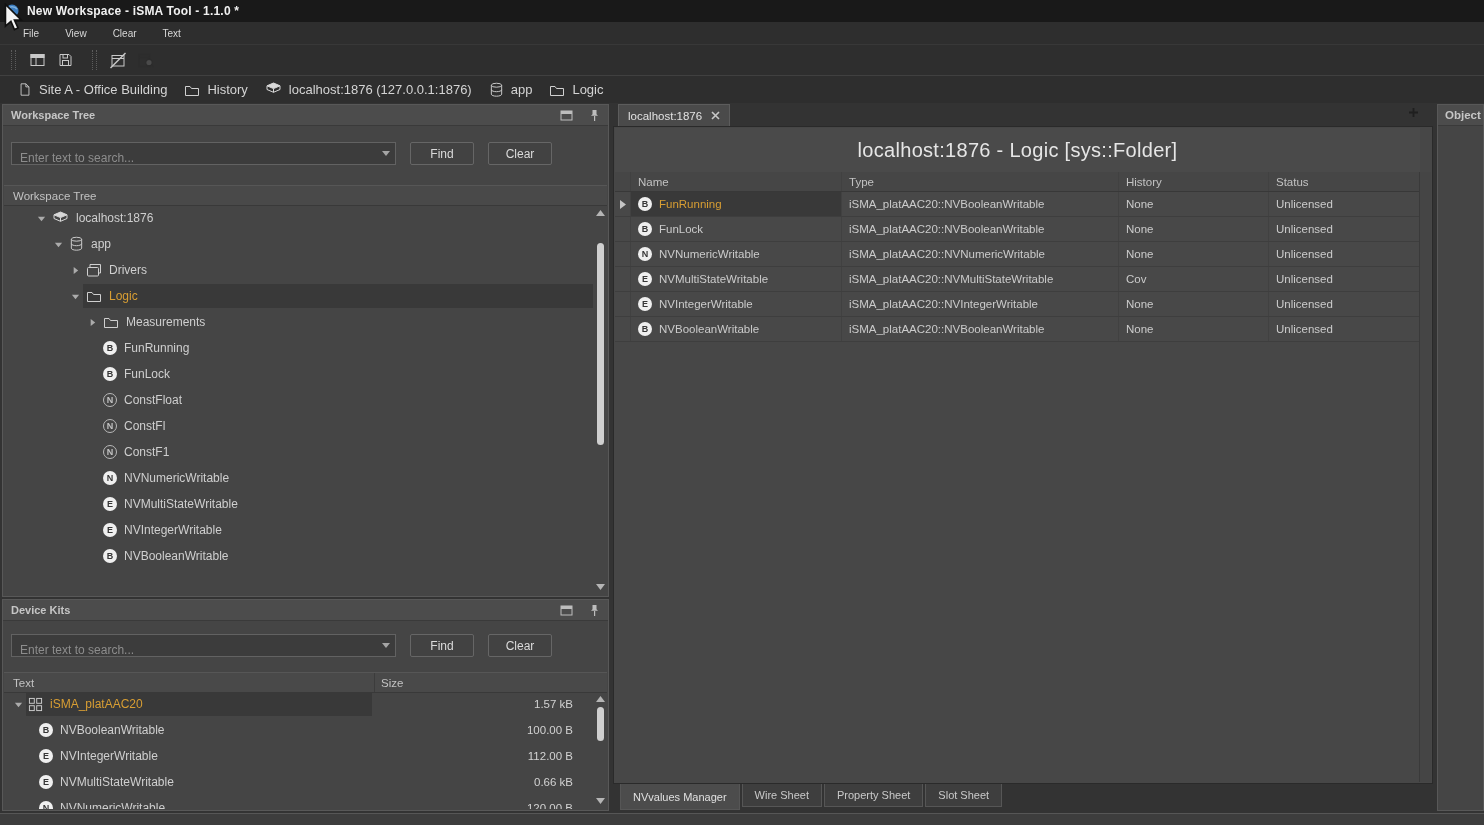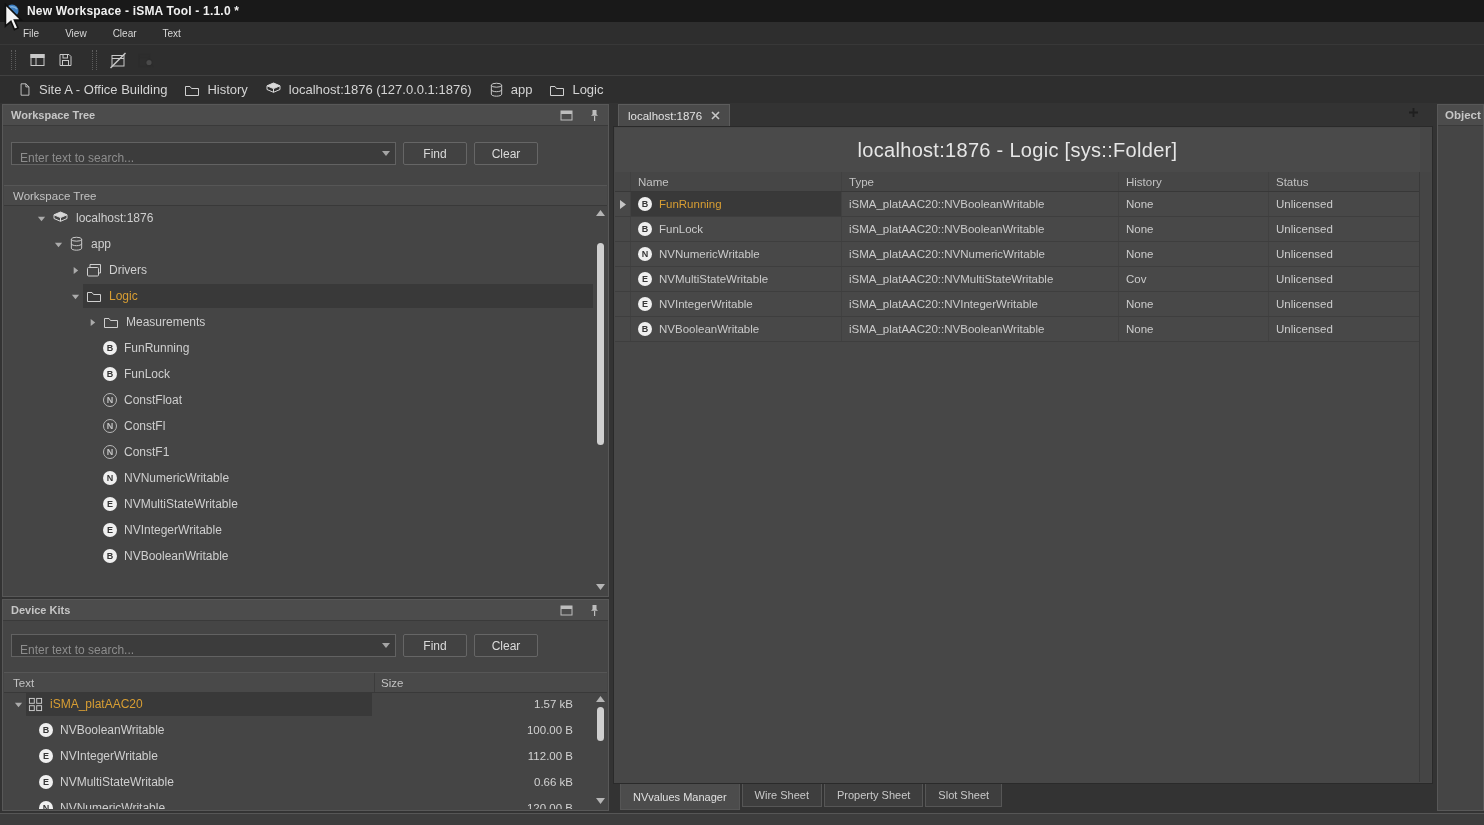--- a/index.html
+++ b/index.html
@@ -39,21 +39,21 @@
   .ph-ico{margin-left:16px;}
 
   .search-row{position:absolute;left:8px;right:10px;height:23px;display:flex;align-items:center;}
   #wt-panel .search-row{top:37px;}
   #dk-panel .search-row{top:34px;}
   .combo{position:relative;width:385px;height:23px;flex:none;}
   .search-input{width:100%;height:100%;box-sizing:border-box;background:#3c3c3c;border:1px solid #626262;
     color:#0ea5e9;font-size:12px;font-family:"Liberation Sans",sans-serif;padding:8px 22px 0 8px;outline:none;}
   .search-input::placeholder{color:#8d8d8d;}
   .combo .caret{position:absolute;right:6px;top:8px;}
-  .btn{height:23px;min-width:64px;margin-left:7px;background:#424242;border:1px solid #666666;
+  .btn{height:23px;min-width:64px;margin-left:14px;background:#424242;border:1px solid #666666;
     border-radius:2px;color:#dadada;font-size:12px;display:flex;align-items:center;justify-content:center;box-sizing:border-box;}
   .btn:first-of-type{margin-left:9px;}
 
   .col-header{position:absolute;left:1px;right:1px;height:19px;background:#494949;
     border-top:1px solid #565656;border-bottom:1px solid #393939;
     display:flex;align-items:center;font-size:11.5px;color:#c2c2c2;}
   #wt-panel .col-header{top:80px;padding-left:9px;}
   #dk-panel .col-header{top:72px;}
 
   

